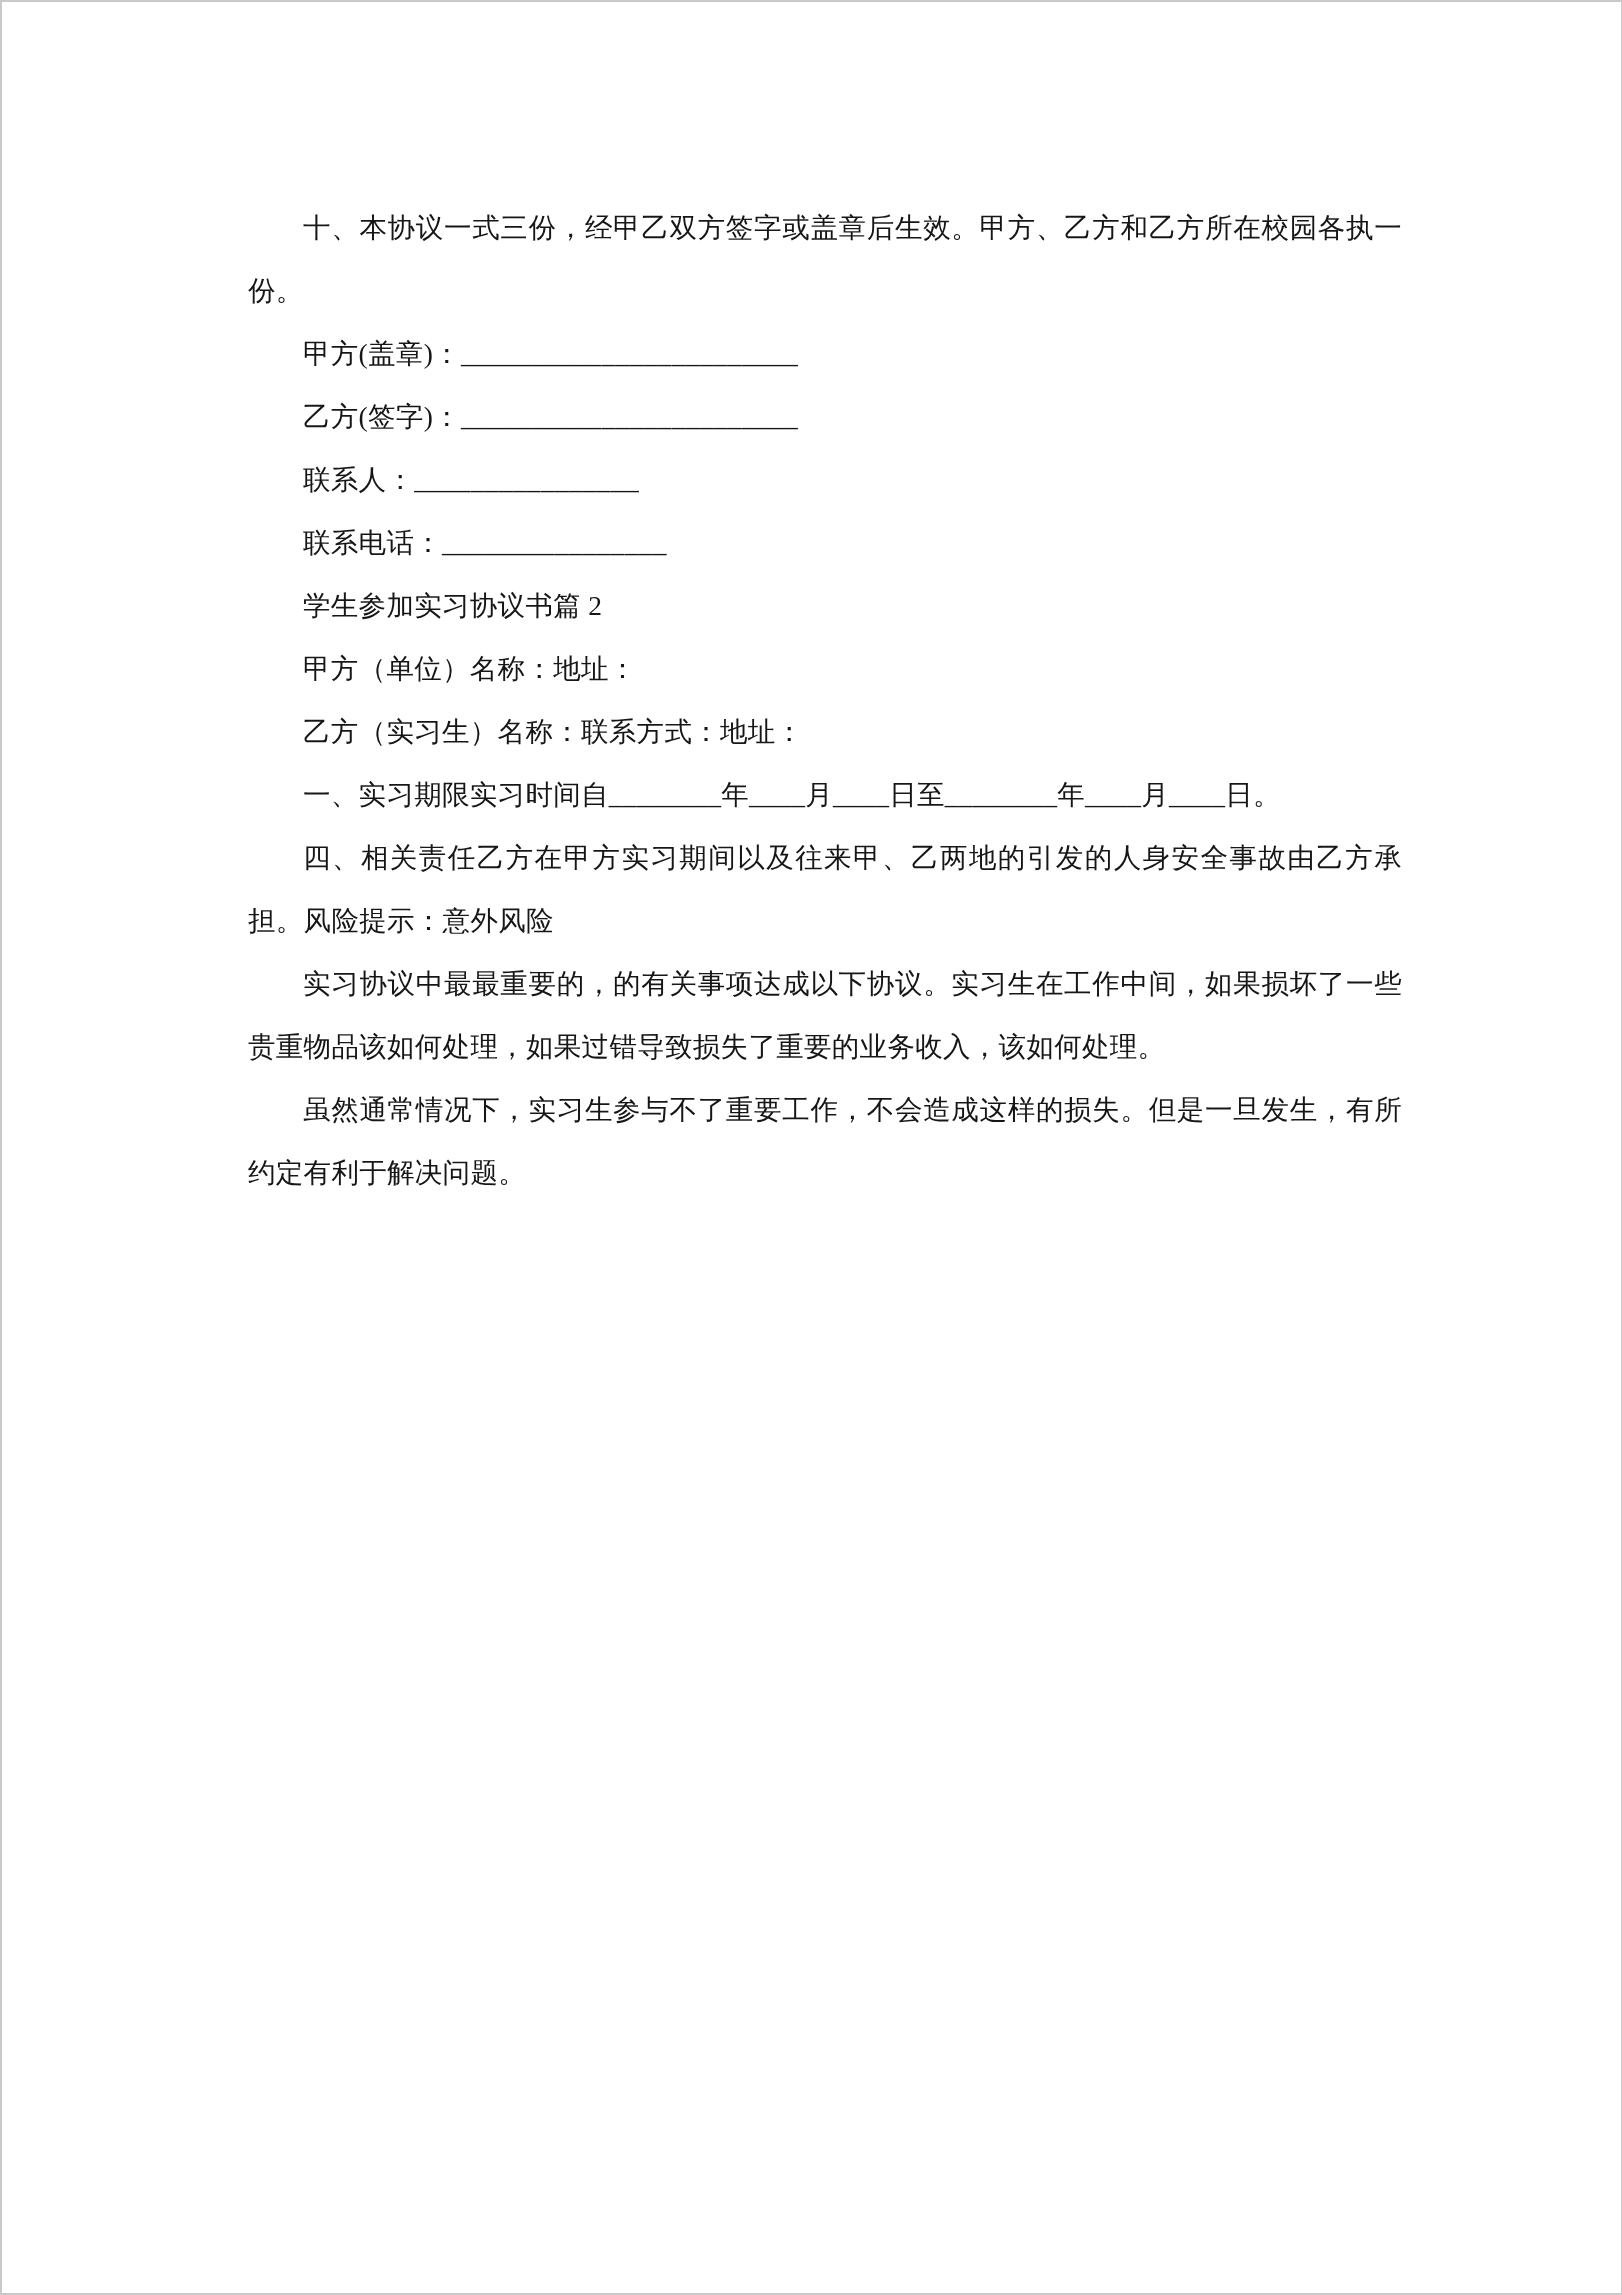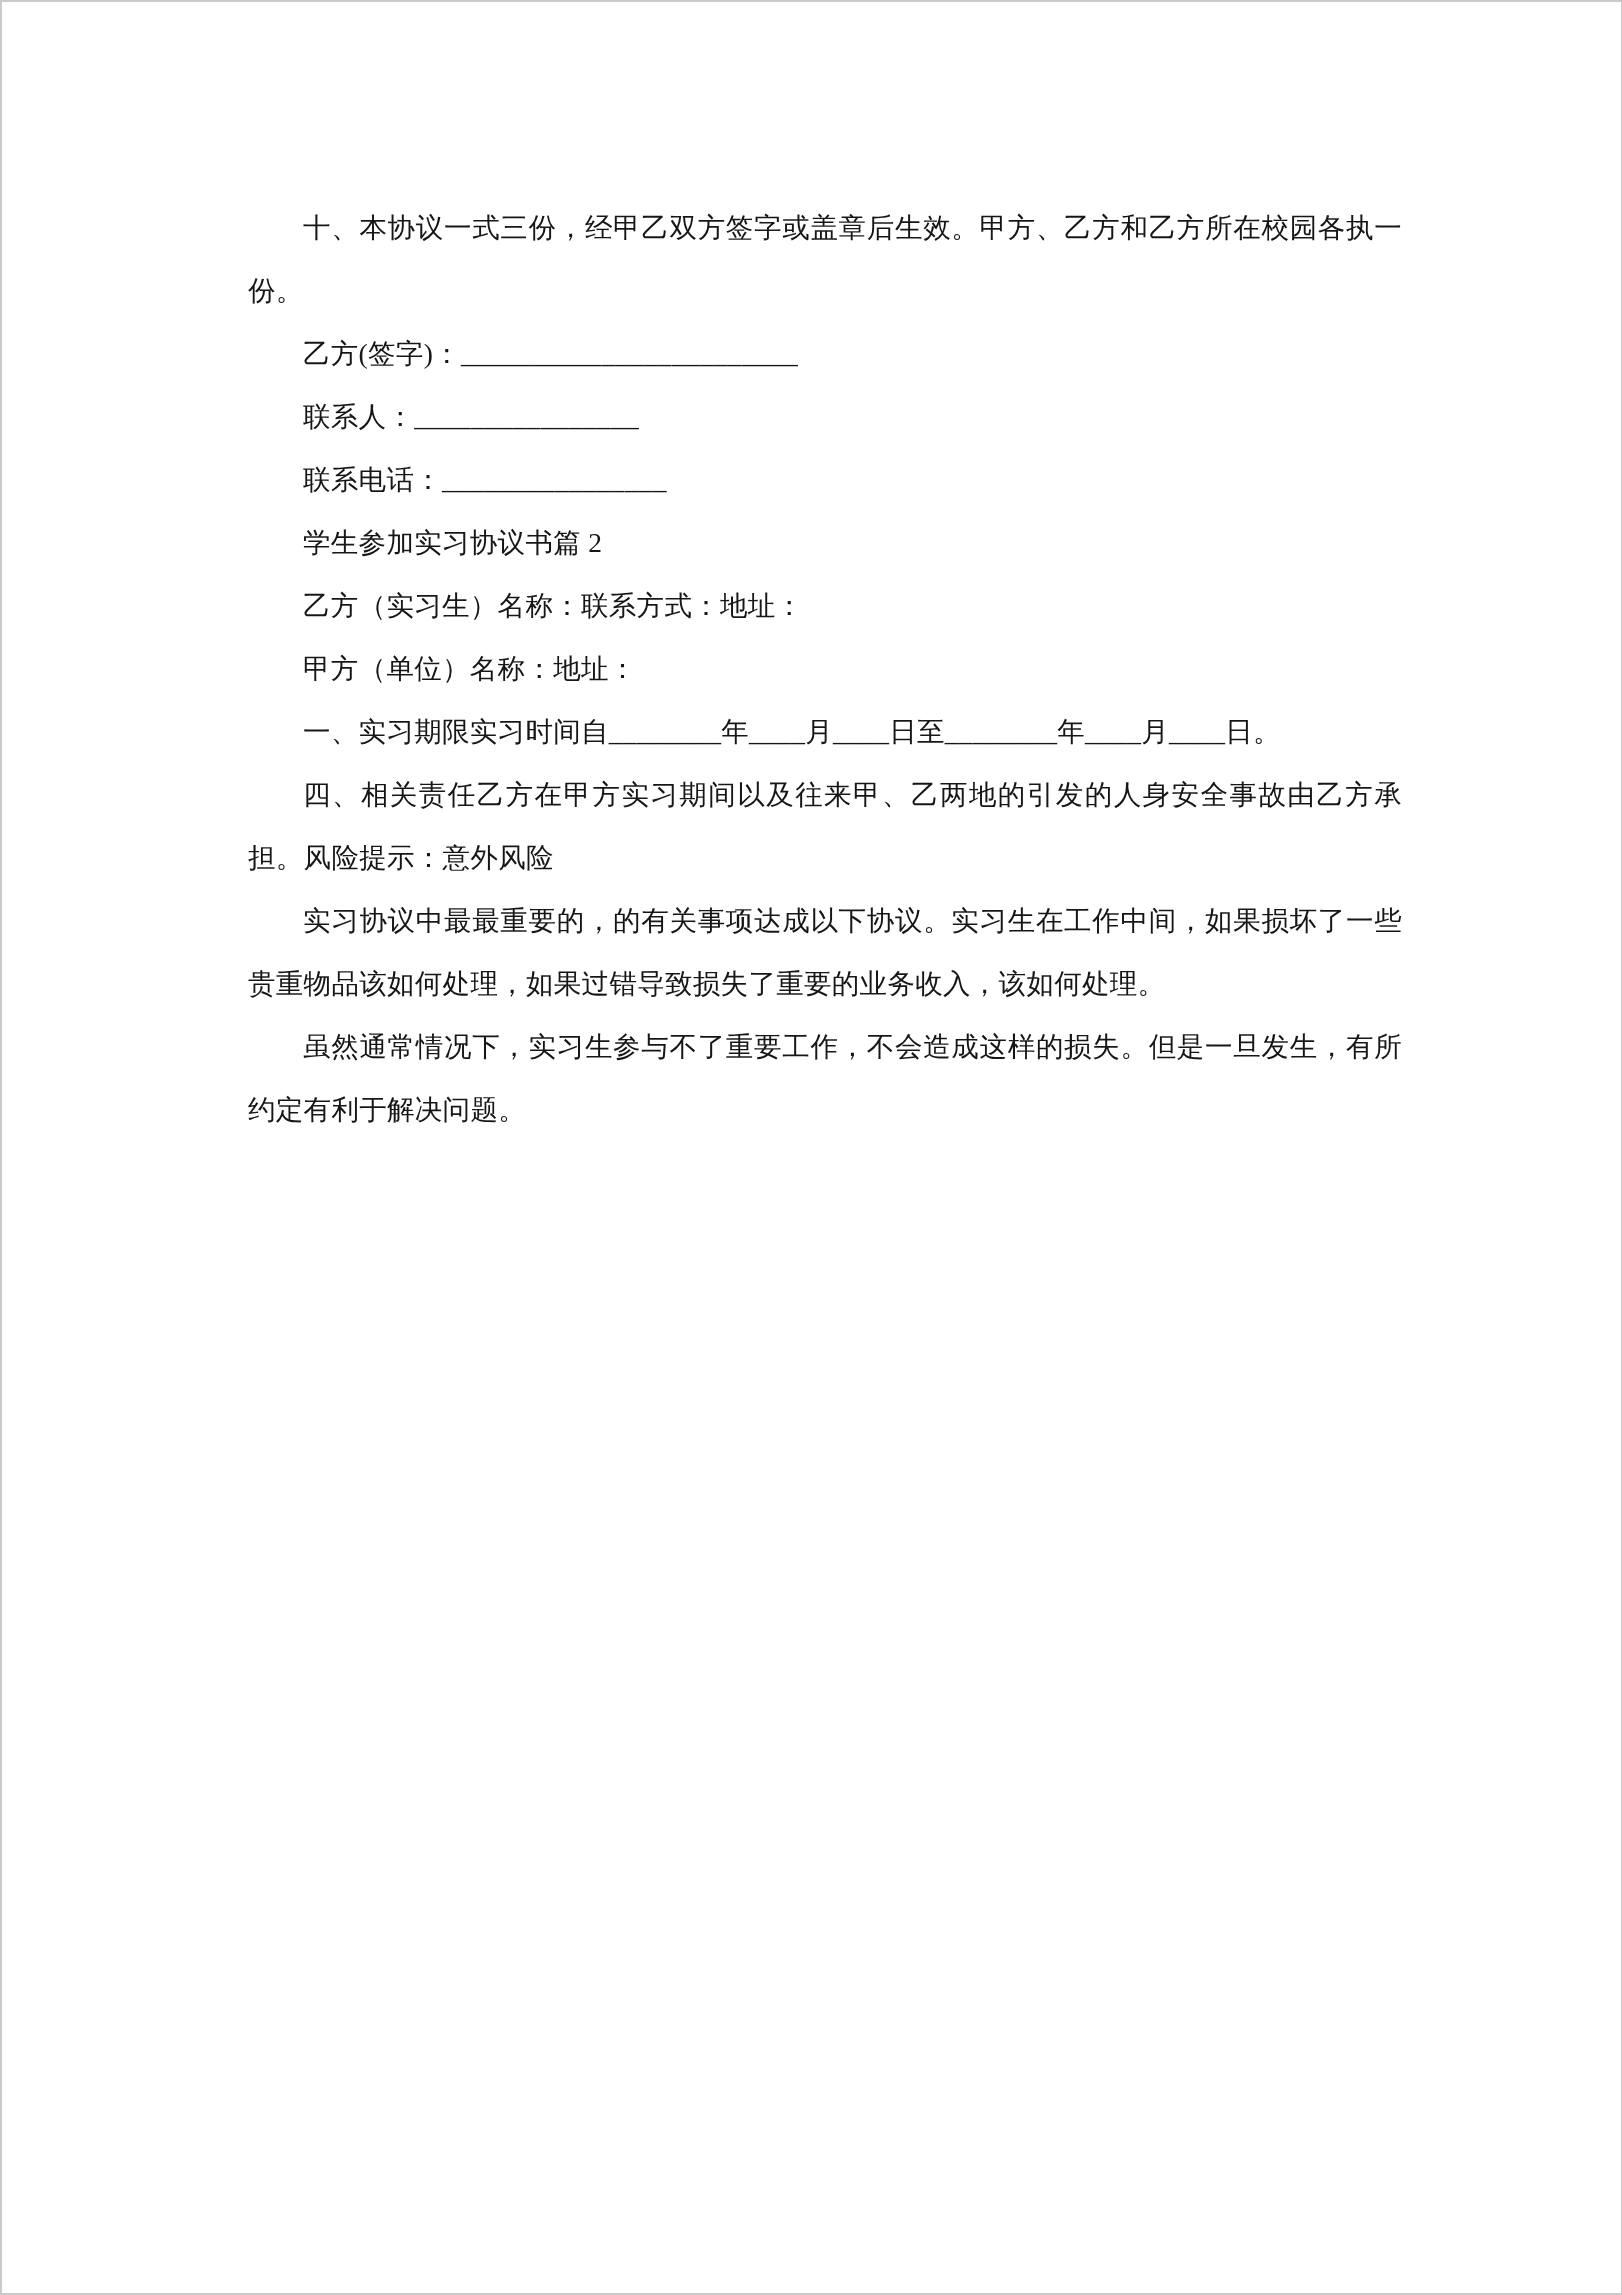--- a/index.html
+++ b/index.html
@@ -40,25 +40,26 @@
     text-indent: 2em;
     word-break: break-all;
   }
 </style>
 </head>
 <body>
 
 <div class="page">
   <div class="doc-body">
       <p class="para">十、本协议一式三份，经甲乙双方签字或盖章后生效。甲方、乙方和乙方所在校园各执一份。</p>
+      <p class="para">甲方(盖章)：________________________</p>
       <p class="para">乙方(签字)：________________________</p>
       <p class="para">联系人：________________</p>
       <p class="para">联系电话：________________</p>
       <p class="para">学生参加实习协议书篇 2</p>
+      <p class="para">甲方（单位）名称：地址：</p>
       <p class="para">乙方（实习生）名称：联系方式：地址：</p>
-      <p class="para">甲方（单位）名称：地址：</p>
       <p class="para">一、实习期限实习时间自________年____月____日至________年____月____日。</p>
       <p class="para">四、相关责任乙方在甲方实习期间以及往来甲、乙两地的引发的人身安全事故由乙方承担。风险提示：意外风险</p>
       <p class="para">实习协议中最最重要的，的有关事项达成以下协议。实习生在工作中间，如果损坏了一些贵重物品该如何处理，如果过错导致损失了重要的业务收入，该如何处理。</p>
       <p class="para">虽然通常情况下，实习生参与不了重要工作，不会造成这样的损失。但是一旦发生，有所约定有利于解决问题。</p>
     </div>
 </div>
 
 
 </body></html>

